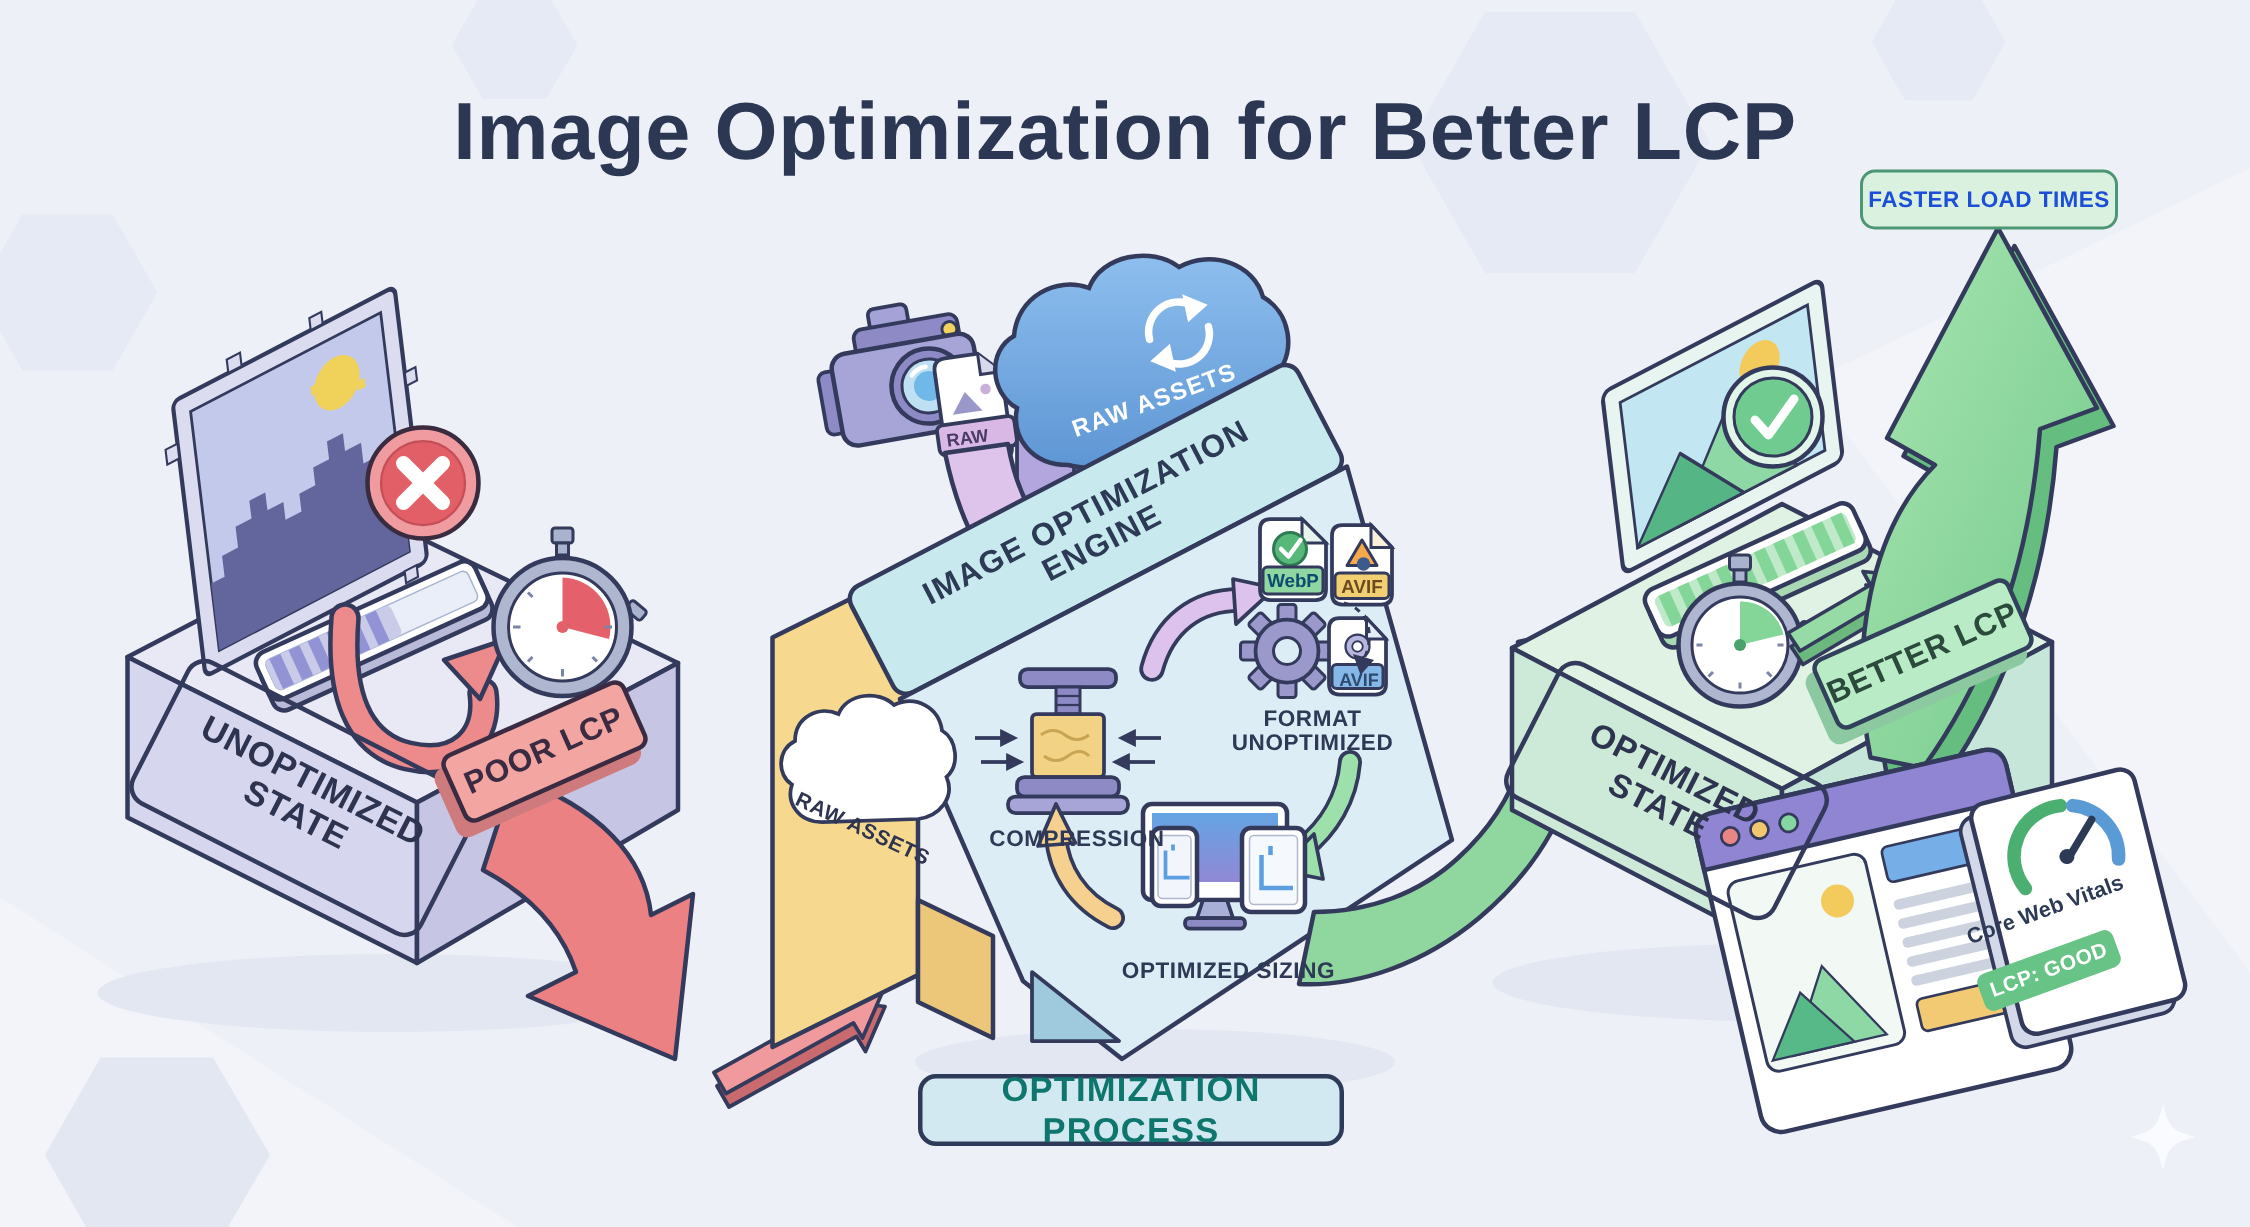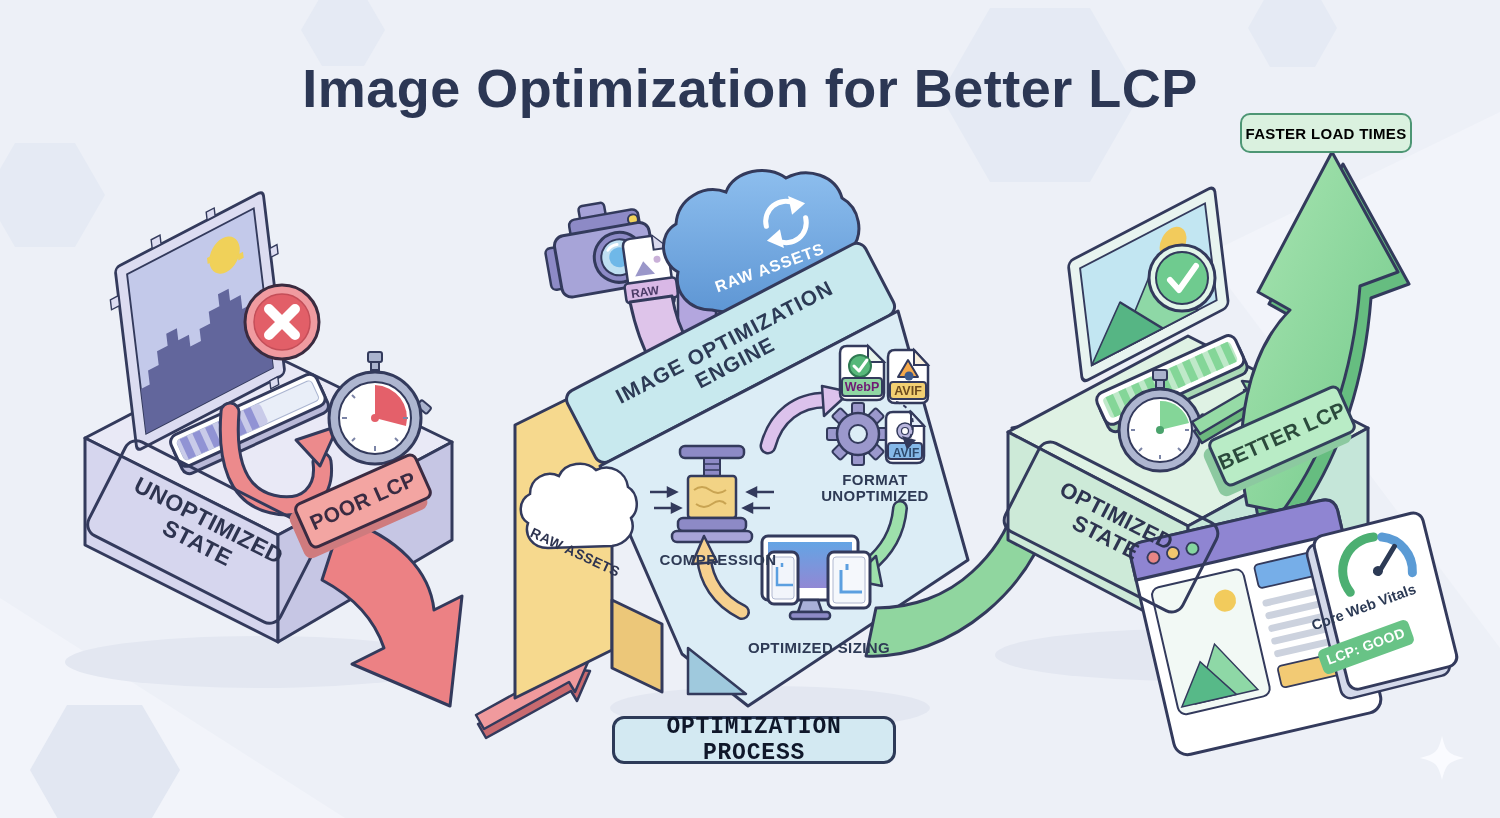--- a/index.html
+++ b/index.html
@@ -8,44 +8,44 @@
     background:#edf0f7;
     font-family:"Liberation Sans", sans-serif;
   }
   .overlay{position:absolute;left:0;top:0;width:1500px;height:818px;pointer-events:none;}
   .txt{position:absolute;display:flex;align-items:center;justify-content:center;
        text-align:center;font-weight:700;color:#2e3450;line-height:1.08;}
   .page-title{left:0;right:0;top:60px;height:56px;font-size:54px;letter-spacing:.5px;color:#2c3754;}
   .badge{position:absolute;display:flex;align-items:center;justify-content:center;
          font-weight:700;text-align:center;}
   .badge-green{left:1240px;top:113px;width:168px;height:36px;background:#daf1df;
-         border:2.5px solid #4d9674;border-radius:10px;font-size:15px;color:#000000;letter-spacing:.3px;}
+         border:2.5px solid #4d9674;border-radius:10px;font-size:15px;color:#1d4ed8;letter-spacing:.3px;}
   .badge-blue{left:612px;top:716px;width:278px;height:42px;background:#d3e9f2;
-         border:3px solid #2d3a58;border-radius:12px;font-size:23px;color:#0f172a;letter-spacing:.8px;font-family:Liberation Mono, monospace;}
+         border:3px solid #2d3a58;border-radius:12px;font-size:23px;color:#0f766e;letter-spacing:.8px;}
   .panel-label{border:3px solid #333a5c;border-radius:14px;}
   .lbl-unopt{left:94px;top:478px;width:212px;height:102px;font-size:23px;
          transform:rotate(27deg);letter-spacing:.5px;}
   .lbl-opt{left:1010px;top:476px;width:196px;height:96px;font-size:22px;
          transform:rotate(27deg);letter-spacing:.5px;}
   .slab{border:3px solid #3a2b42;border-radius:8px;font-size:21px;letter-spacing:.5px;}
   .lbl-poor{left:296px;top:476px;width:128px;height:44px;background:#f3a5a2;
          transform:rotate(-24deg);box-shadow:-8px 7px 0 #cf7b7e;color:#3a2b42;}
   .lbl-better{left:1210px;top:410px;width:138px;height:46px;background:#b9ecc6;
          transform:rotate(-24deg);box-shadow:-8px 7px 0 #8cc9a0;color:#2b4a3c;border-color:#33405c;}
   .lbl-engine{left:584px;top:311px;width:292px;height:84px;font-size:21px;
          transform:rotate(-27.5deg);color:#2c3a55;letter-spacing:1px;}
   .lbl-cloud{left:690px;top:246px;width:160px;height:44px;font-size:16px;color:#fff;
          transform:rotate(-20deg);letter-spacing:1px;}
   .lbl-rawfile{left:618px;top:283px;width:54px;height:18px;font-size:12px;color:#4a3a66;
          transform:rotate(-8deg);}
   .lbl-rawpanel{left:512px;top:530px;width:126px;height:46px;font-size:14px;
          transform:rotate(25deg);letter-spacing:.5px;}
   .lbl-format-file{position:absolute;display:flex;align-items:center;justify-content:center;
          font-weight:700;}
-  .lbl-webp{left:842px;top:379px;width:40px;height:16px;font-size:12.5px;color:#701a75;}
+  .lbl-webp{left:842px;top:379px;width:40px;height:16px;font-size:12.5px;color:#0c4a6e;}
   .lbl-avif1{left:889px;top:383px;width:38px;height:16px;font-size:12.5px;color:#6b4a1f;}
   .lbl-avif2{left:887px;top:445px;width:38px;height:15px;font-size:12px;color:#2e4a6e;}
   .step-lbl{font-size:15px;color:#2e3a55;letter-spacing:.4px;}
   .lbl-compress{left:648px;top:550px;width:140px;height:20px;}
   .lbl-formatconv{left:800px;top:470px;width:150px;height:36px;}
   .lbl-respsize{left:744px;top:630px;width:150px;height:36px;}
   .lbl-vitals{left:1308px;top:594px;width:112px;height:28px;font-size:14.5px;color:#2c3a55;
          transform:rotate(-20deg);}
   .lbl-lcpgood{left:1318px;top:634px;width:96px;height:26px;background:#68c386;border-radius:6px;
          color:#fff;font-size:14px;transform:rotate(-20deg);letter-spacing:.3px;}

